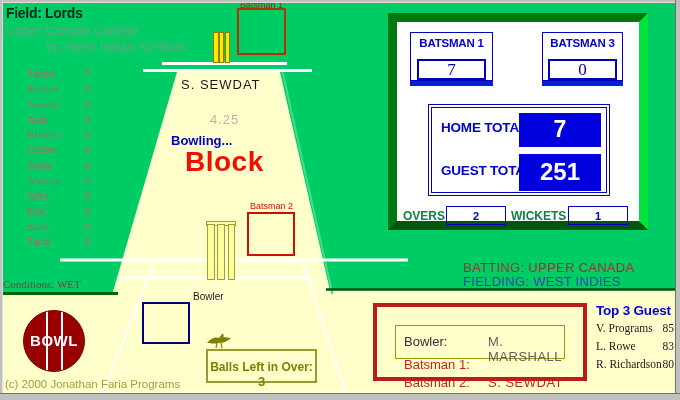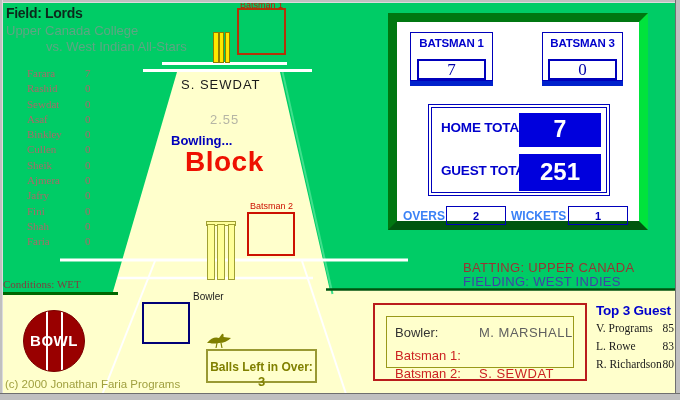--- a/index.html
+++ b/index.html
@@ -78,32 +78,32 @@
   #b1-bar { left:13px; top:59px; width:83px; }
   #b3-bar { left:145px; top:59px; width:81px; }
   #totals-box { position:absolute; left:31px; top:82px; width:182px; height:92px; border:1px solid #0000bb; padding:2px; }
   #totals-inner { width:100%; height:100%; border:1px solid #0000bb; position:relative; }
   .tot-lbl { position:absolute; left:9px; font-size:13.5px; font-weight:bold; color:#0000cc; letter-spacing:-0.2px; }
   .tot-val { position:absolute; left:87px; width:82px; background:#0000dd; color:#ffffff;
     font-weight:bold; text-align:center; }
   #home-lbl { top:12px; } #guest-lbl { top:55px; }
   #home-val { top:5px; height:34px; font-size:23px; line-height:33px; }
   #guest-val { top:46px; height:37px; font-size:24px; line-height:36px; }
-  .ow-lbl { position:absolute; font-size:12px; font-weight:bold; color:#3b82f6; top:187px;text-align:center; }
+  .ow-lbl { position:absolute; font-size:12px; font-weight:bold; color:#15803d; top:187px;text-align:center; }
   .ow-box { position:absolute; top:184px; width:60px; height:19px; border:1px solid #0000bb;
     font-size:11px; font-weight:bold; color:#0000bb; text-align:center; line-height:18px; }
   #overs-lbl { left:6px; } #overs-box { left:49px; }
   #wickets-lbl { left:114px; } #wickets-box { left:171px; }
 
   
   #batting-line { left:463px; top:260px; font-size:13px; color:#993333; z-index:5; letter-spacing:0.3px;}
   #fielding-line { left:463px; top:274px; font-size:13px; color:#4141a6; z-index:5; letter-spacing:0.3px;}
 
   #match-info { left:373px; top:303px; width:214px; height:78px; background:#ffffcc;
-    border:2px solid #b91c1c; padding:11px; z-index:6; }
+    border:4px solid #b91c1c; padding:18px; z-index:6; }
   #match-info-inner { width:100%; height:100%; border:1px solid #99991a; position:relative; font-size:13px; }
   .mi-lbl { position:absolute; left:8px; } .mi-val { position:absolute; left:92px; letter-spacing:0.5px; }
   .mi-r1 { top:8px; color:#333333; } .mi-r1v { color:#606060; }
   .mi-r2 { top:31px; color:#cc2222; } .mi-r3 { top:49px; color:#cc2222; }
 
   #top-guest { left:596px; top:303px; width:80px; z-index:6; }
   #tg-title { font-size:13.5px; font-weight:bold; color:#0000cc; margin-bottom:4px; letter-spacing:-0.2px;}
   .tg-row { position:relative; height:18px; font-family:"Liberation Serif", serif; font-size:11.5px; color:#1a1a1a; }
   .tg-name { position:absolute; left:0; }
   .tg-score { position:absolute; right:2px; }
@@ -204,21 +204,21 @@
   <div class="abs stumps" id="stumps-bottom">
     <div class="stump"></div>
       <div class="stump"></div>
       <div class="stump"></div>
   </div>
 
   <div class="abs tag" style="left:240px; top:0px;">Batsman 1</div>
   <div class="abs" id="batsman1-box"></div>
 
   <div class="abs" id="striker-name">S. SEWDAT</div>
-  <div class="abs" id="speed-val">2.55</div>
+  <div class="abs" id="speed-val">4.25</div>
   <div class="abs" id="bowling-label">Bowling...</div>
   <div class="abs" id="shot-label">Block</div>
 
   <div class="abs tag" style="left:250px; top:201px;">Batsman 2</div>
   <div class="abs" id="batsman2-box"></div>
 
   <div class="abs tag" id="bowler-tag" style="left:153px; top:291px;">Bowler</div>
   <div class="abs" id="bowler-box"></div>
 
   <svg class="abs" id="bird" width="28" height="20" viewBox="0 0 28 20">

